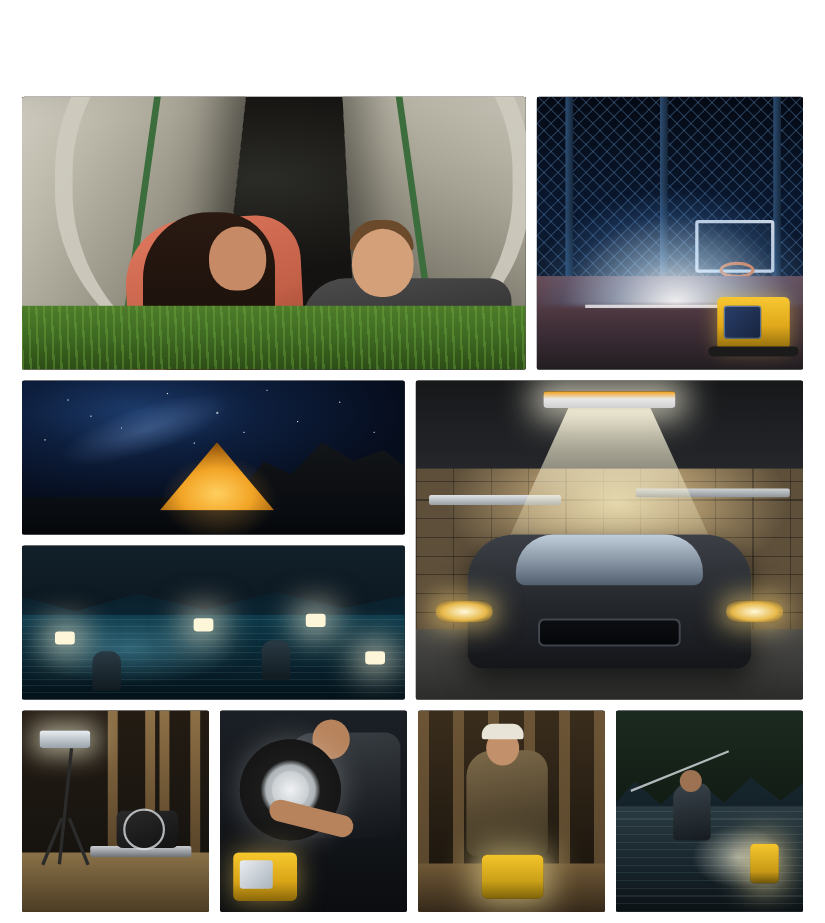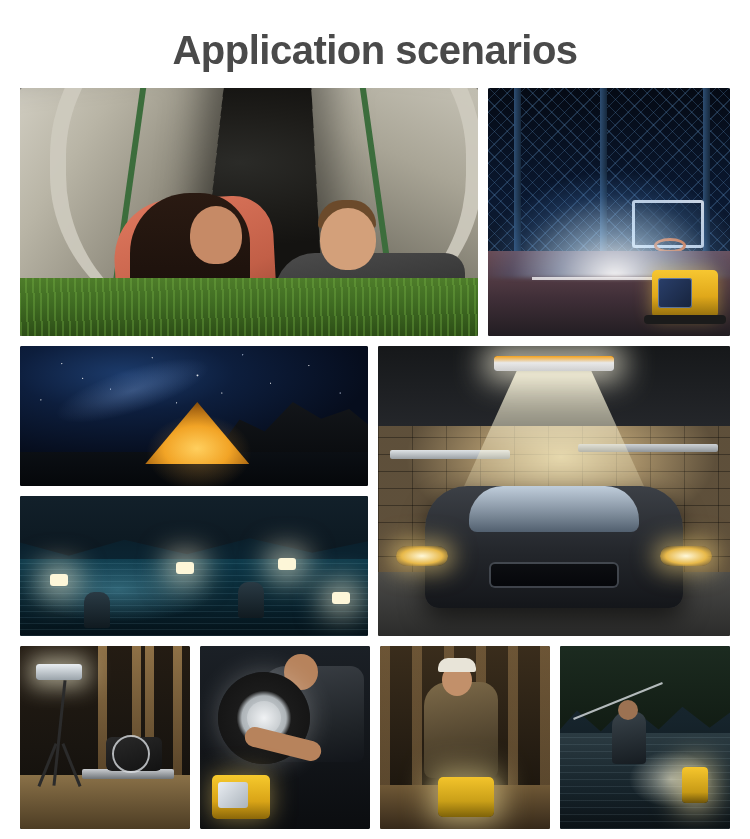--- a/index.html
+++ b/index.html
@@ -498,21 +498,20 @@
   .fish-glow {
     position: absolute; left: 30%; bottom: 18px; width: 120px; height: 80px;
     background: radial-gradient(ellipse 50% 50% at 50% 60%, rgba(255,255,235,.55), rgba(0,0,0,0) 70%);
   }
 </style>
 </head>
 <body>
 
 <div class="page">
 
-  <h1 class="title">Application scenarios</h1>
 
   <div class="grid">
 
     <div class="row r1">
 
       <div class="cell c-tent-couple">
         <div class="tent-couple-bg"></div>
         <div class="tent-canopy-l"></div>
         <div class="tent-canopy-r"></div>
         <div class="tent-arc"></div>

